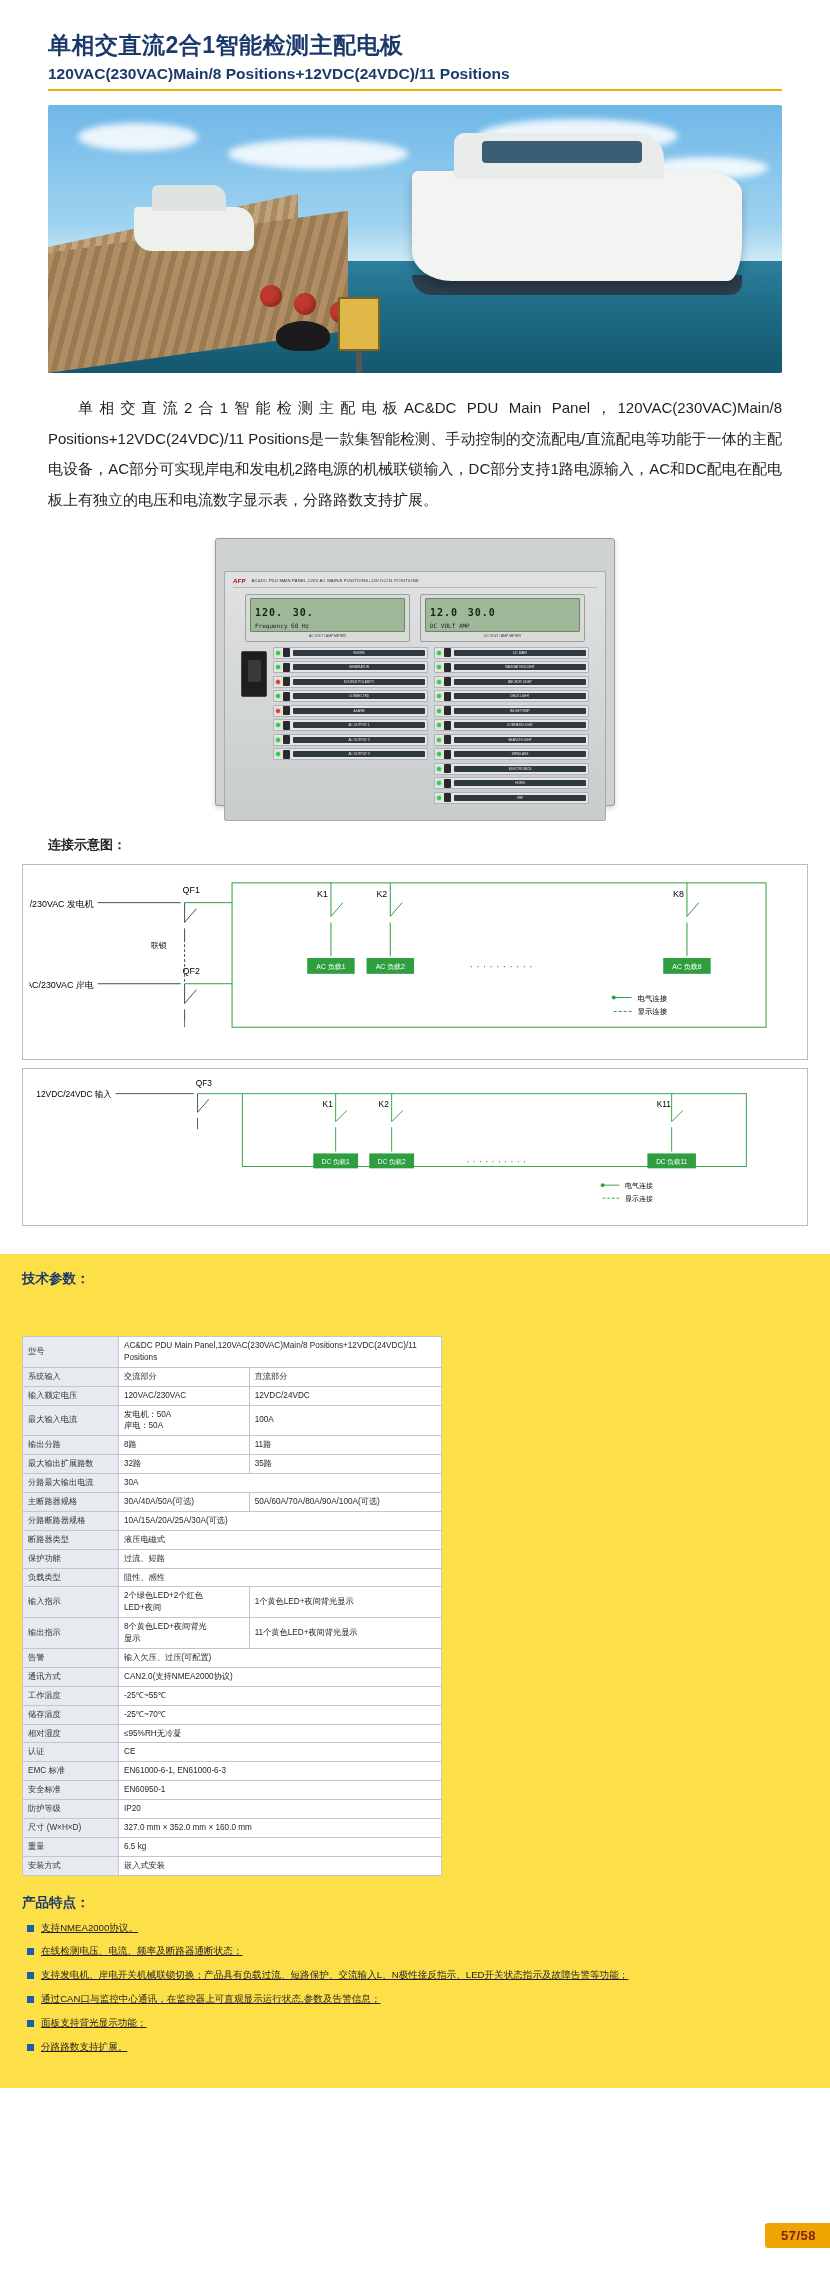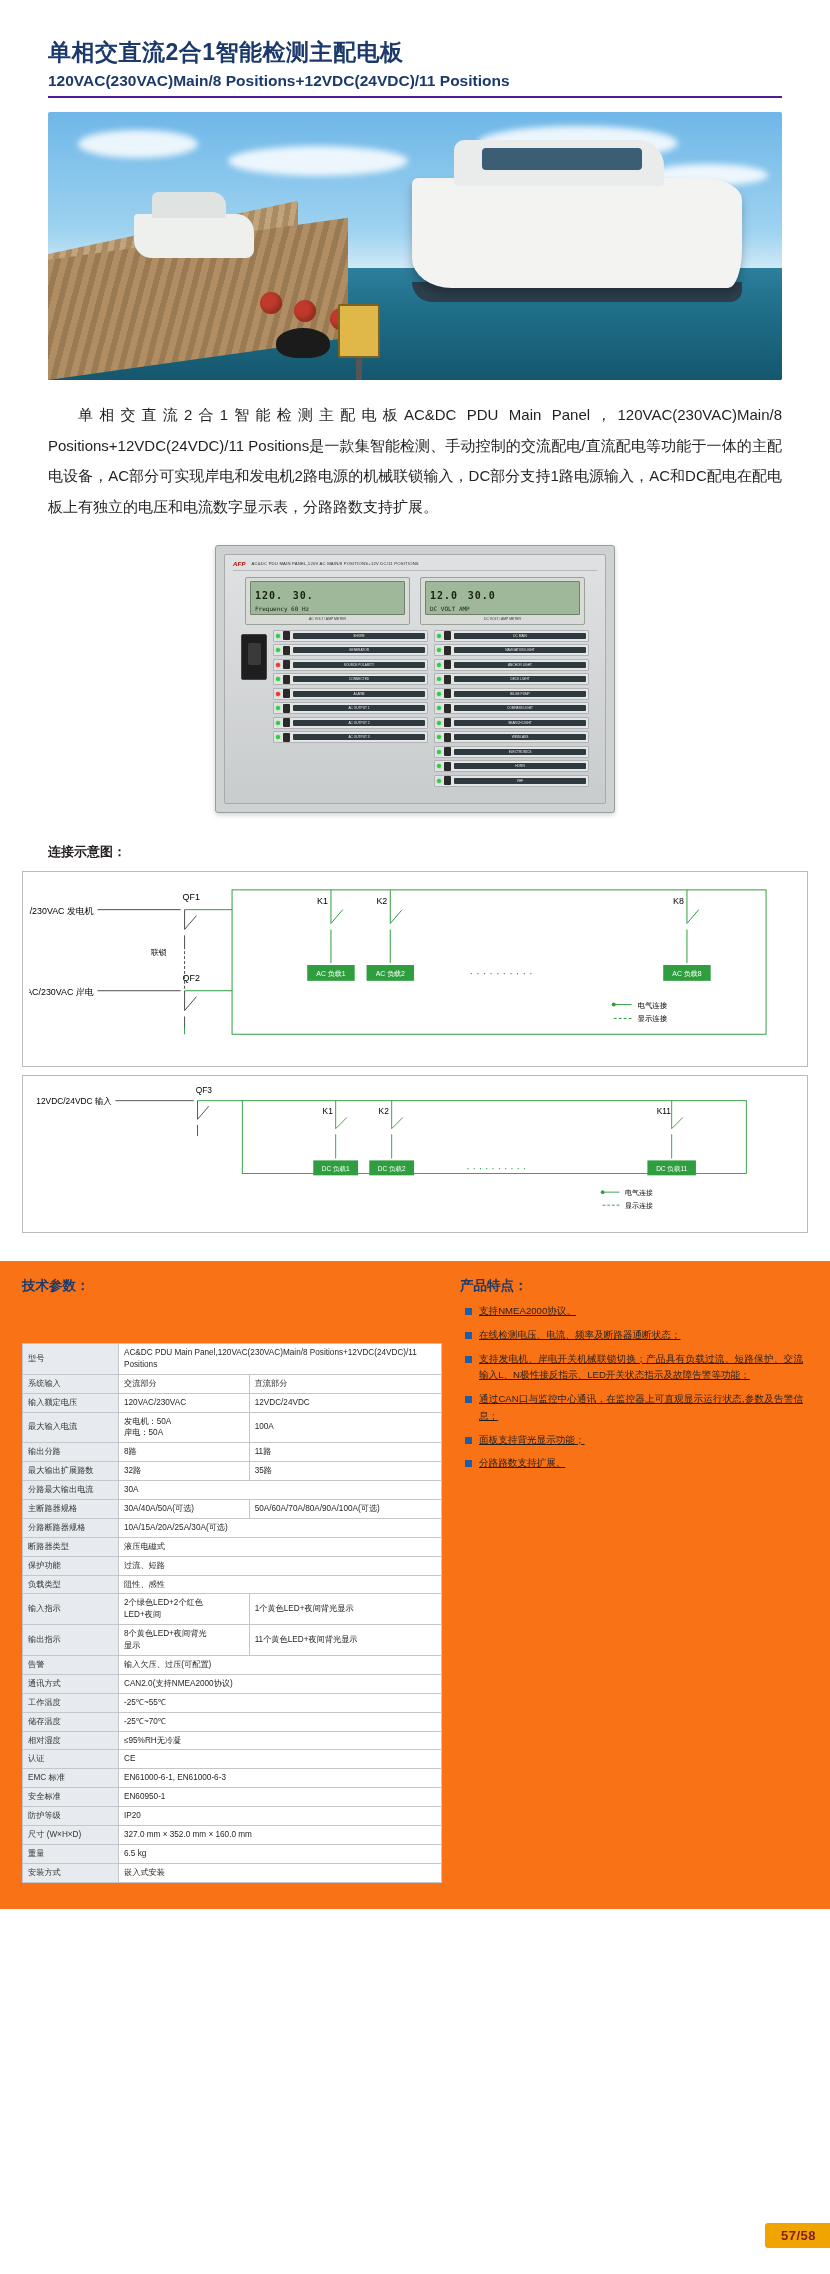--- a/index.html
+++ b/index.html
@@ -5,37 +5,37 @@
   * { box-sizing: border-box; }
   html, body { margin:0; padding:0; }
   body {
     width: 830px;
     min-height: 2274px;
     background: #ffffff;
     font-family: "Liberation Sans", sans-serif;
     color: #231f20;
     position: relative;
   }
-  .page { width: 830px; min-height: 2274px; position: relative; padding: 11px 0 0 0; }
+  .page { width: 830px; min-height: 2274px; position: relative; padding: 4px 0 0 0; }
 
   
   .title-block { padding: 28px 48px 0 48px; }
   .title-main {
     font-size: 23px;
     font-weight: bold;
     color: #1b3a6b;
     letter-spacing: 0.5px;
     line-height: 1.2;
   }
   .title-sub {
     font-size: 15.5px;
     font-weight: bold;
     color: #1b3a6b;
     margin-top: 4px;
-    border-bottom: 2px solid #4c1d95;
+    border-bottom: 2px solid #eab308;
     padding-bottom: 6px;
     line-height: 1.25;
   }
 
   
   .hero {
     margin: 14px 48px 0 48px;
     height: 268px;
     border-radius: 2px;
     overflow: hidden;
@@ -125,20 +125,21 @@
     position: relative;
     box-shadow: 0 2px 5px rgba(0,0,0,0.18);
   }
   .product-inner {
     width:100%; height:100%;
     background: linear-gradient(#dfe1e2,#c9cccd);
     border: 1px solid #a8abac;
     border-radius: 2px;
     position: relative;
     padding: 6px 8px;
+    margin-top: 24px;
   }
   .prod-head {
     display:flex; align-items:center; gap:6px;
     font-size: 4.2px; color:#2b2b2b; letter-spacing:0.2px;
     border-bottom: 1px solid #b7babb; padding-bottom:3px;
   }
   .prod-logo {
     font-size:6px; font-weight:bold; color:#b00; font-style:italic;
   }
   .meters { display:flex; gap:10px; margin-top:6px; padding: 0 12px; }
@@ -184,23 +185,23 @@
     margin: 10px 22px 0 22px;
     border: 1px solid #b9bcbe;
     background:#ffffff;
     padding: 6px;
   }
   .diagram-box + .diagram-box { margin-top: 8px; }
 
   
   .specs-band {
     margin-top: 28px;
-    background: #f97316;
+    background: #fde047;
     padding: 16px 22px 26px 22px;
-    display:flex; gap: 18px;
+    display:flex; gap: 18px; flex-direction: column;
   }
   .specs-left { width: 420px; }
   .specs-right { flex: 1; }
   .sec-title {
     font-size: 13.5px; font-weight: bold; color:#1b3a6b; margin-bottom: 8px;
   }
   table.spec {
     width:100%; border-collapse: collapse; font-size: 8.2px;
     background:#ffffff;
     margin-top:48px;

